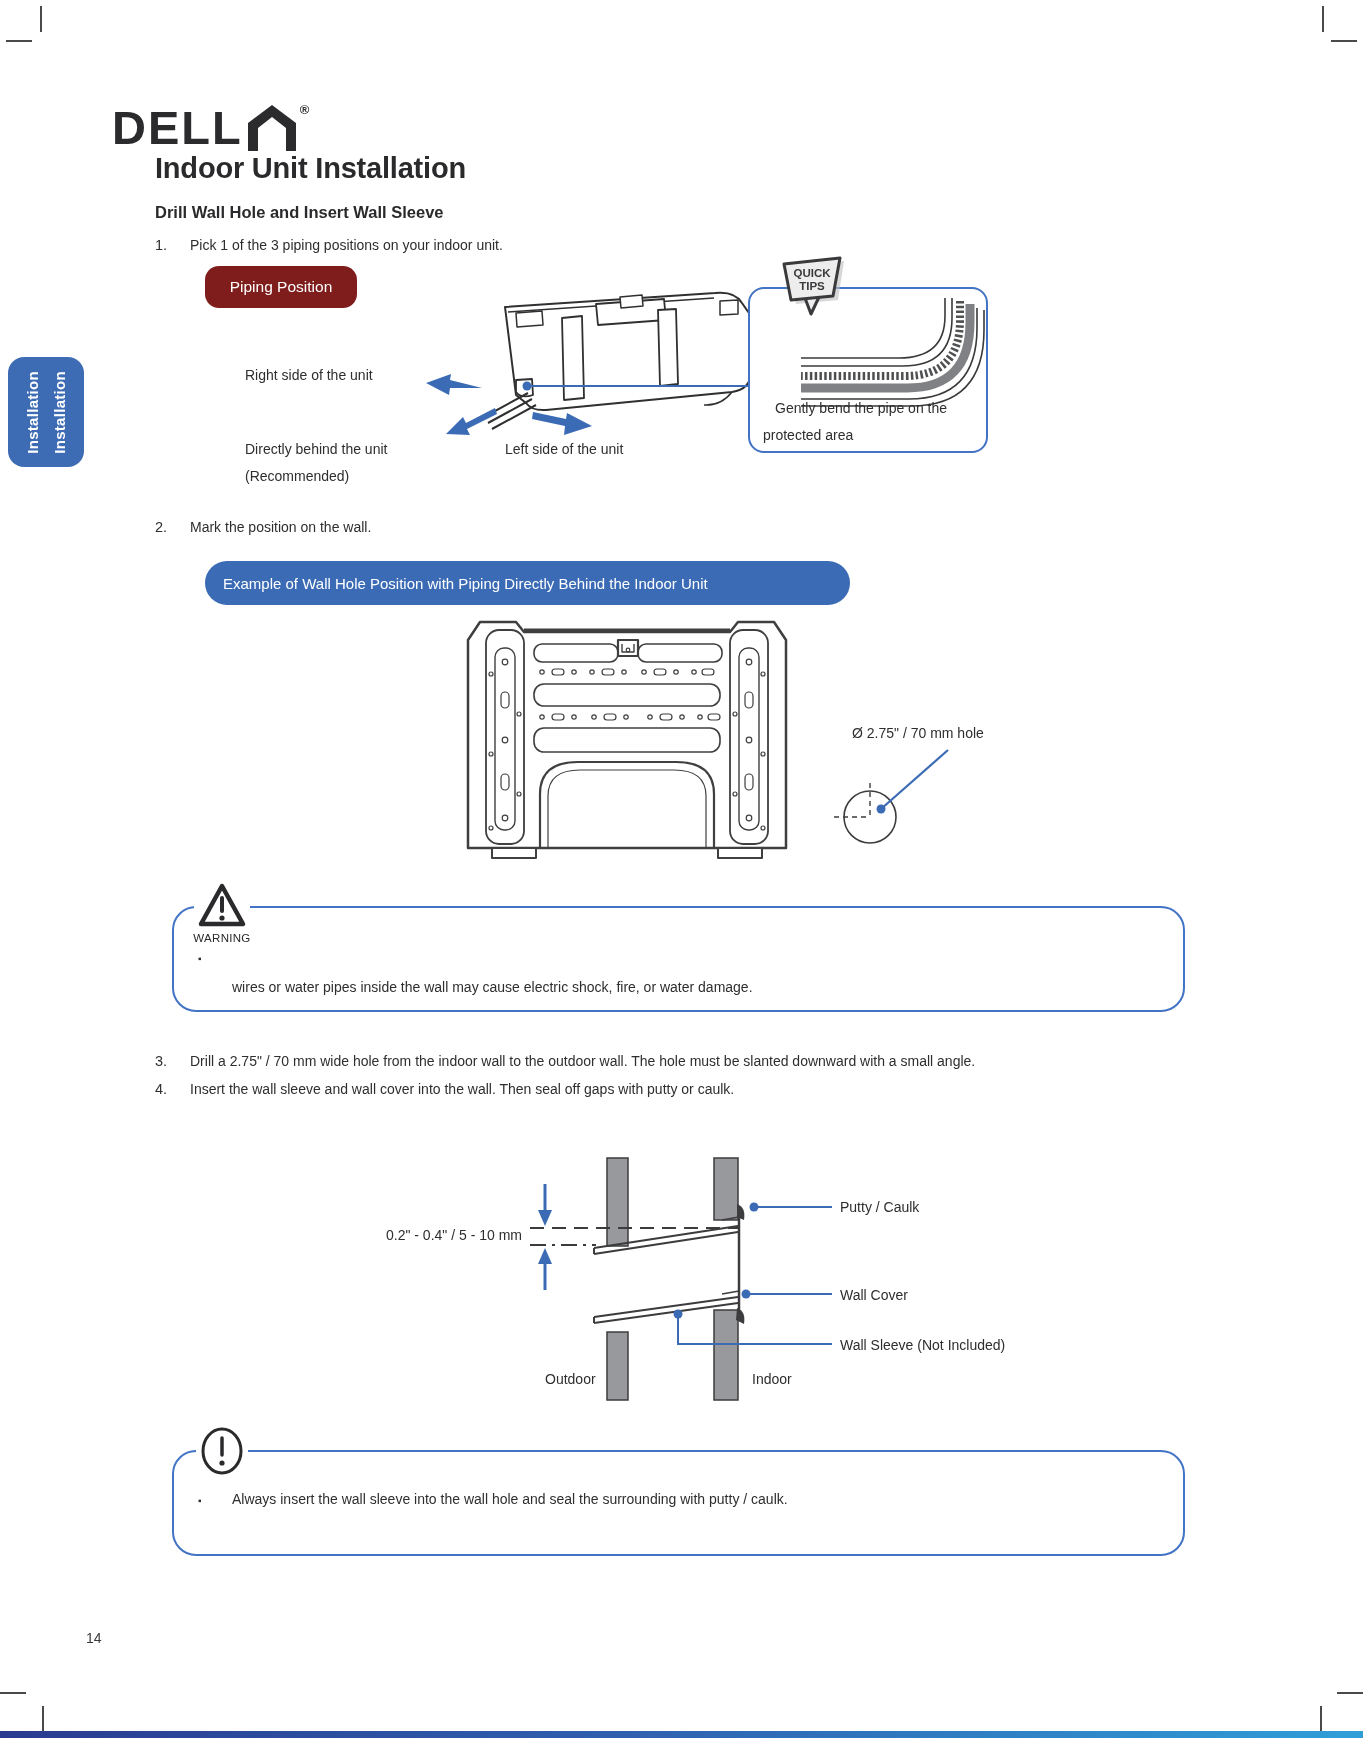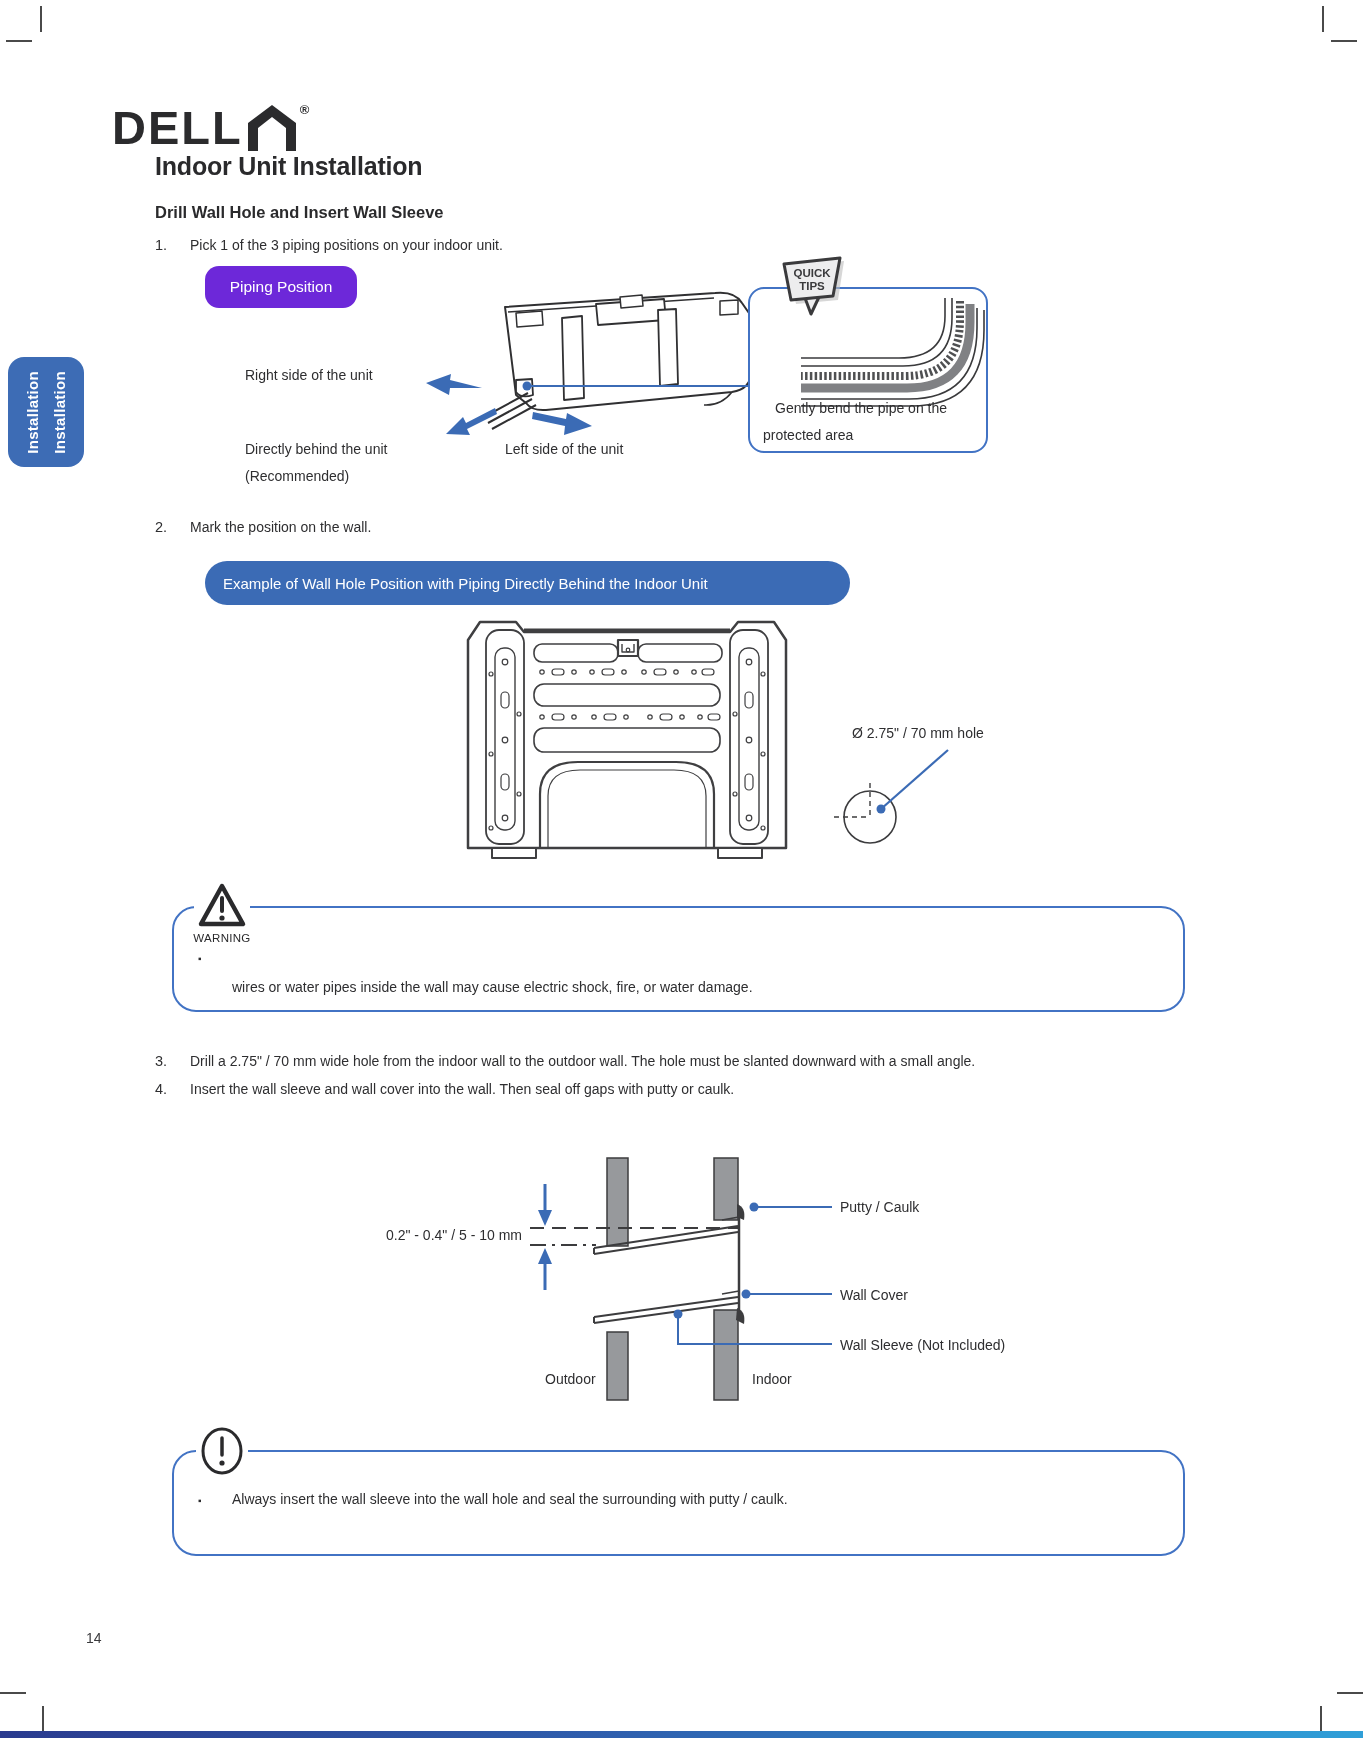--- a/index.html
+++ b/index.html
@@ -4,24 +4,24 @@
 <style>
   html,body{margin:0;padding:0;background:#ffffff;}
   .page{position:relative;width:1363px;height:1738px;background:#fff;overflow:hidden;
         font-family:"Liberation Sans","DejaVu Sans",sans-serif;color:#2e2e30;}
   .abs{position:absolute;}
   .txt{font-size:14px;line-height:1.35;color:#2e2e30;}
   .crop{background:#4a4a4a;}
   .brand{display:flex;align-items:flex-start;}
   .brand-word{font-size:47px;font-weight:800;letter-spacing:2px;color:#2b2b2d;line-height:1;}
   .brand-reg{font-size:13px;font-weight:700;color:#2b2b2d;margin-left:2px;margin-top:-2px;}
-  .h1{font-size:25px;font-weight:600;letter-spacing:-0.2px;color:#2a2a2c;}
+  .h1{font-size:29px;font-weight:600;letter-spacing:-0.2px;color:#2a2a2c;}
   .h2{font-size:16.5px;font-weight:700;color:#2a2a2c;}
   .stepnum{font-size:14.5px;}
-  .bluebtn{background:#6d28d9;color:#fff;border-radius:14px;display:flex;align-items:center;
+  .bluebtn{background:#7f1d1d;color:#fff;border-radius:14px;display:flex;align-items:center;
            justify-content:center;font-size:15.5px;}
   .banner{background:#3b6bb5;color:#fff;border-radius:22px;display:flex;align-items:center;
           padding-left:18px;font-size:15px;box-sizing:border-box;}
   .bluebox{border:2px solid #4273c4;border-radius:16px;background:#fff;box-sizing:border-box;}
   .bigbox{border:2px solid #4273c4;border-radius:24px;background:#fff;box-sizing:border-box;}
   .leader{border-top:2px solid #3b6bb5;}
   .sidebar-tab{background:#3d6cb5;border-radius:16px;display:flex;align-items:center;
                justify-content:center;gap:10px;}
   .vtext{writing-mode:vertical-rl;transform:rotate(180deg);color:#fff;font-size:15px;
          font-weight:600;letter-spacing:0.3px;}

